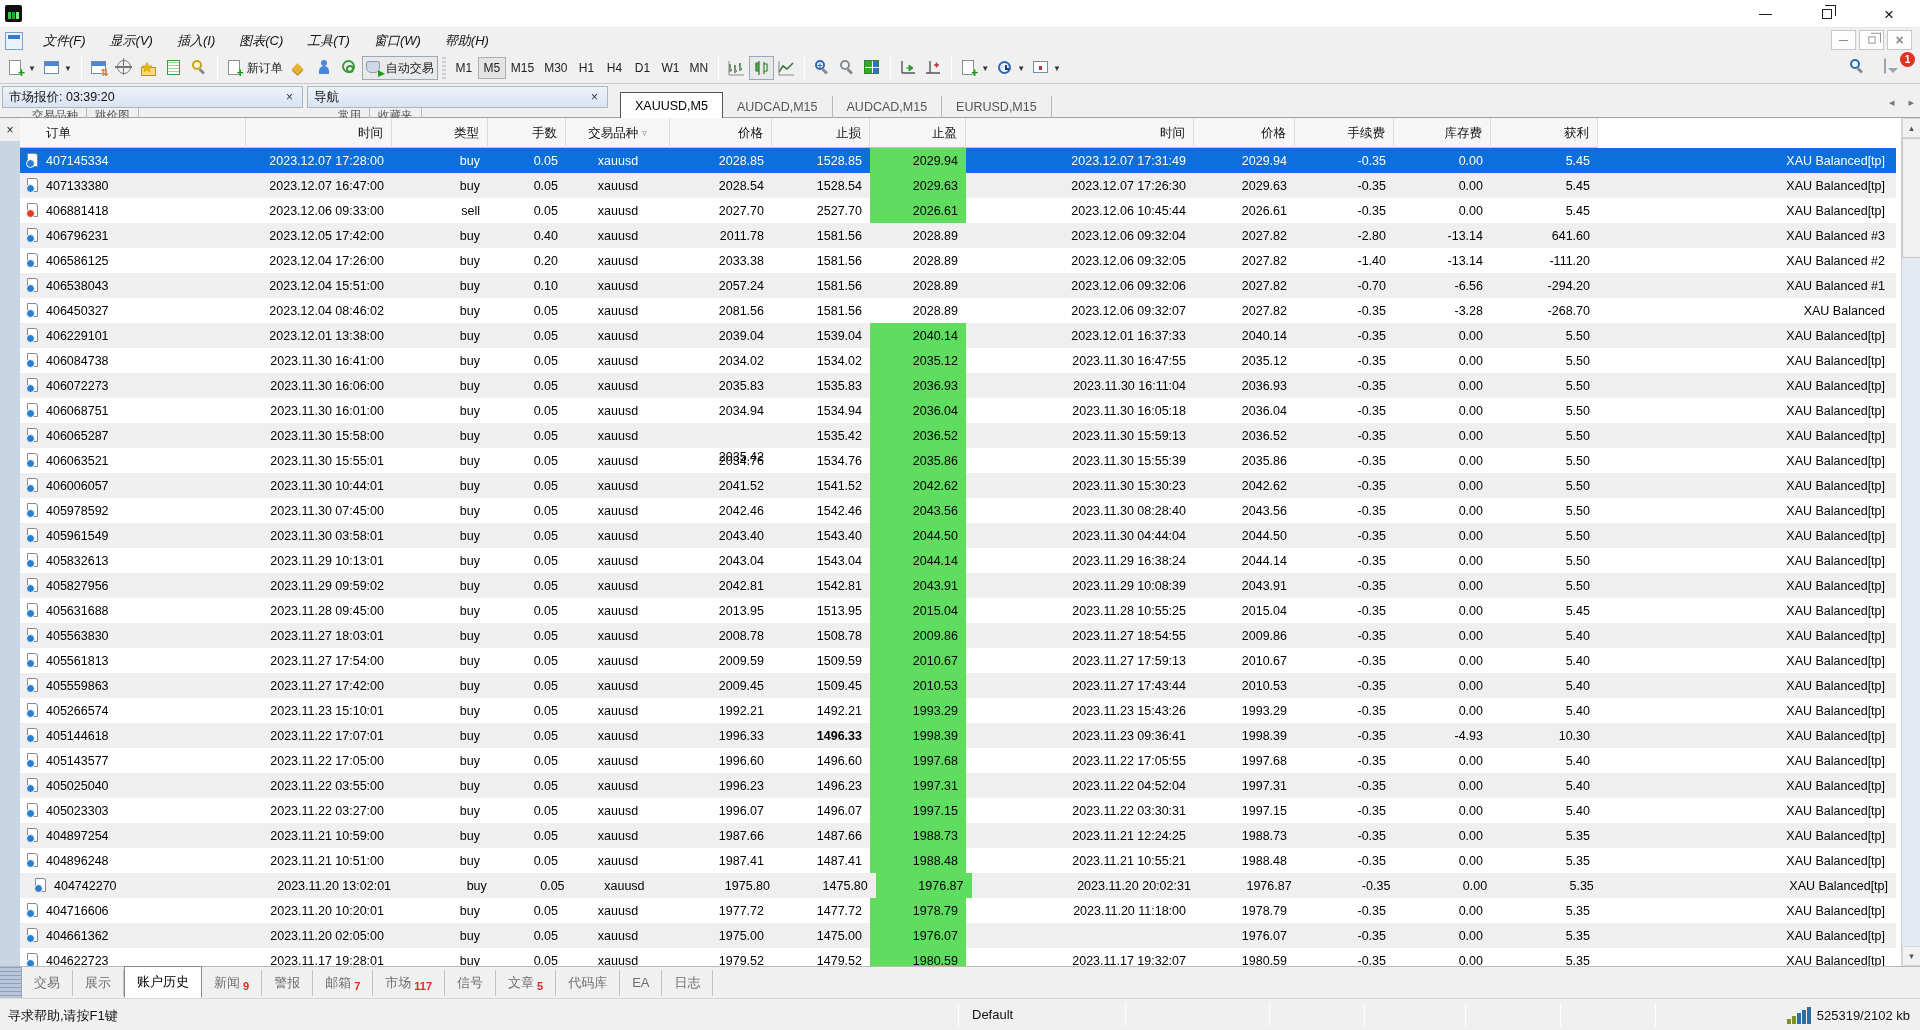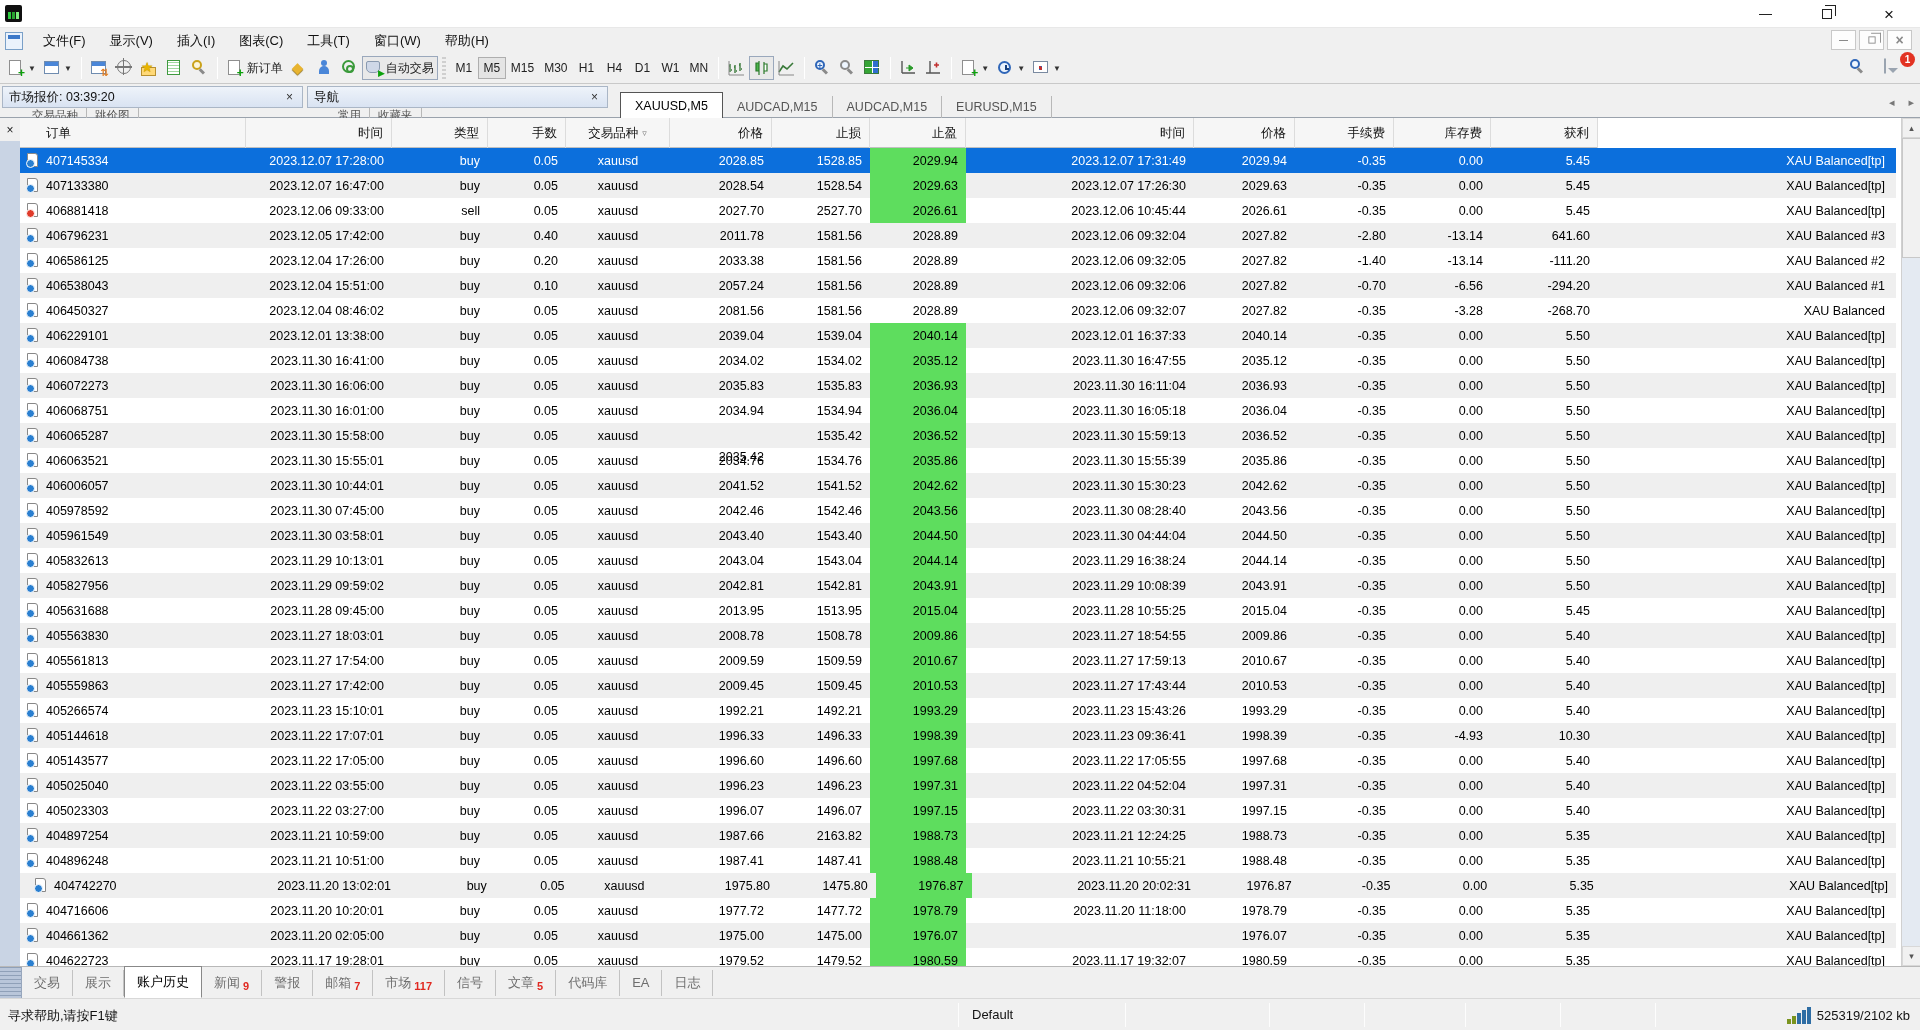--- a/index.html
+++ b/index.html
@@ -167,21 +167,21 @@
         <span class="glyph-restore"></span>
       </div>
     <div class="wbtn">
         <span class="glyph-close">×</span>
       </div>
   </div>
 </div>
 
 <div id="menubar">
   <div id="menu-icon"></div>
-  <div id="menu-items" style="display:flex;">
+  <div id="menu-items" style="display:flex;font-style:italic;">
       <div class="menu-item">文件(F)</div>
       <div class="menu-item">显示(V)</div>
       <div class="menu-item">插入(I)</div>
       <div class="menu-item">图表(C)</div>
       <div class="menu-item">工具(T)</div>
       <div class="menu-item">窗口(W)</div>
       <div class="menu-item">帮助(H)</div>
     </div>
   <div class="mdi-ctrls">
     <div class="mdibtn">
@@ -1501,21 +1501,21 @@
         </div>
         <div class="cell r" style="width: 78px;">
           <span>0.05</span>
         </div>
         <div class="cell c" style="width: 104px;">
           <span>xauusd</span>
         </div>
         <div class="cell r" style="width: 102px;">
           <span>1996.33</span>
         </div>
-        <div class="cell r" style="width: 98px;">
+        <div class="cell r" style="width: 98px; font-weight: bold;">
           <span>1496.33</span>
         </div>
         <div class="cell r tp-hit" style="width: 96px;">
           <span>1998.39</span>
         </div>
         <div class="cell r" style="width: 228px;">
           <span>2023.11.23 09:36:41</span>
         </div>
         <div class="cell r" style="width: 101px;">
           <span>1998.39</span>
@@ -1682,21 +1682,21 @@
         <div class="cell r" style="width: 78px;">
           <span>0.05</span>
         </div>
         <div class="cell c" style="width: 104px;">
           <span>xauusd</span>
         </div>
         <div class="cell r" style="width: 102px;">
           <span>1987.66</span>
         </div>
         <div class="cell r" style="width: 98px;">
-          <span>2163.82</span>
+          <span>1487.66</span>
         </div>
         <div class="cell r tp-hit" style="width: 96px;">
           <span>1988.73</span>
         </div>
         <div class="cell r" style="width: 228px;">
           <span>2023.11.21 12:24:25</span>
         </div>
         <div class="cell r" style="width: 101px;">
           <span>1988.73</span>
         </div>

